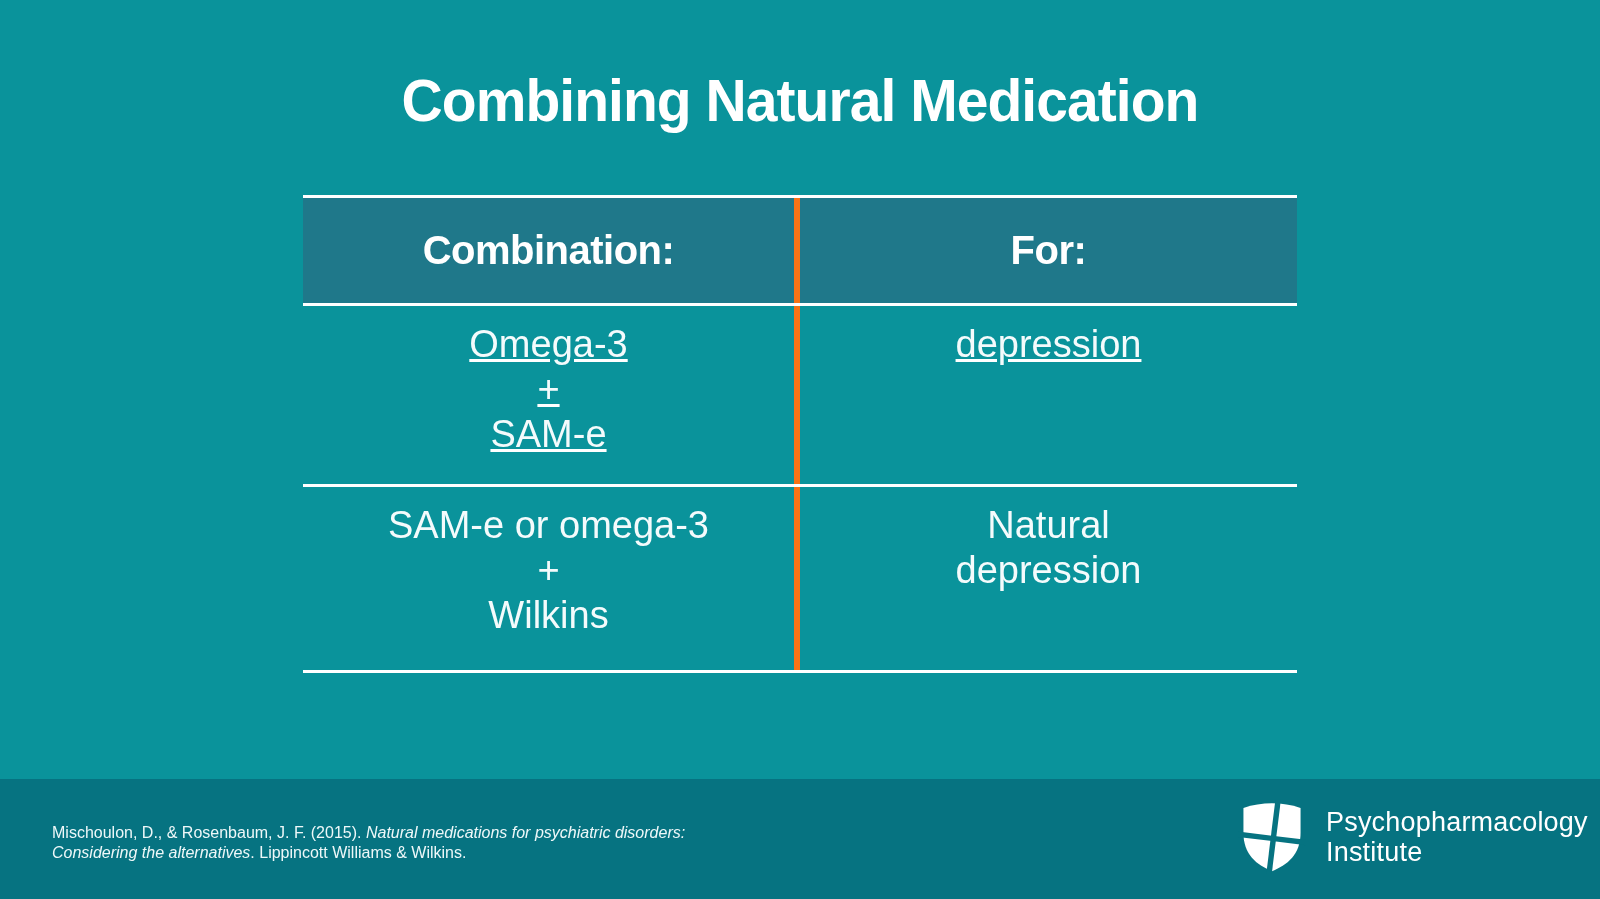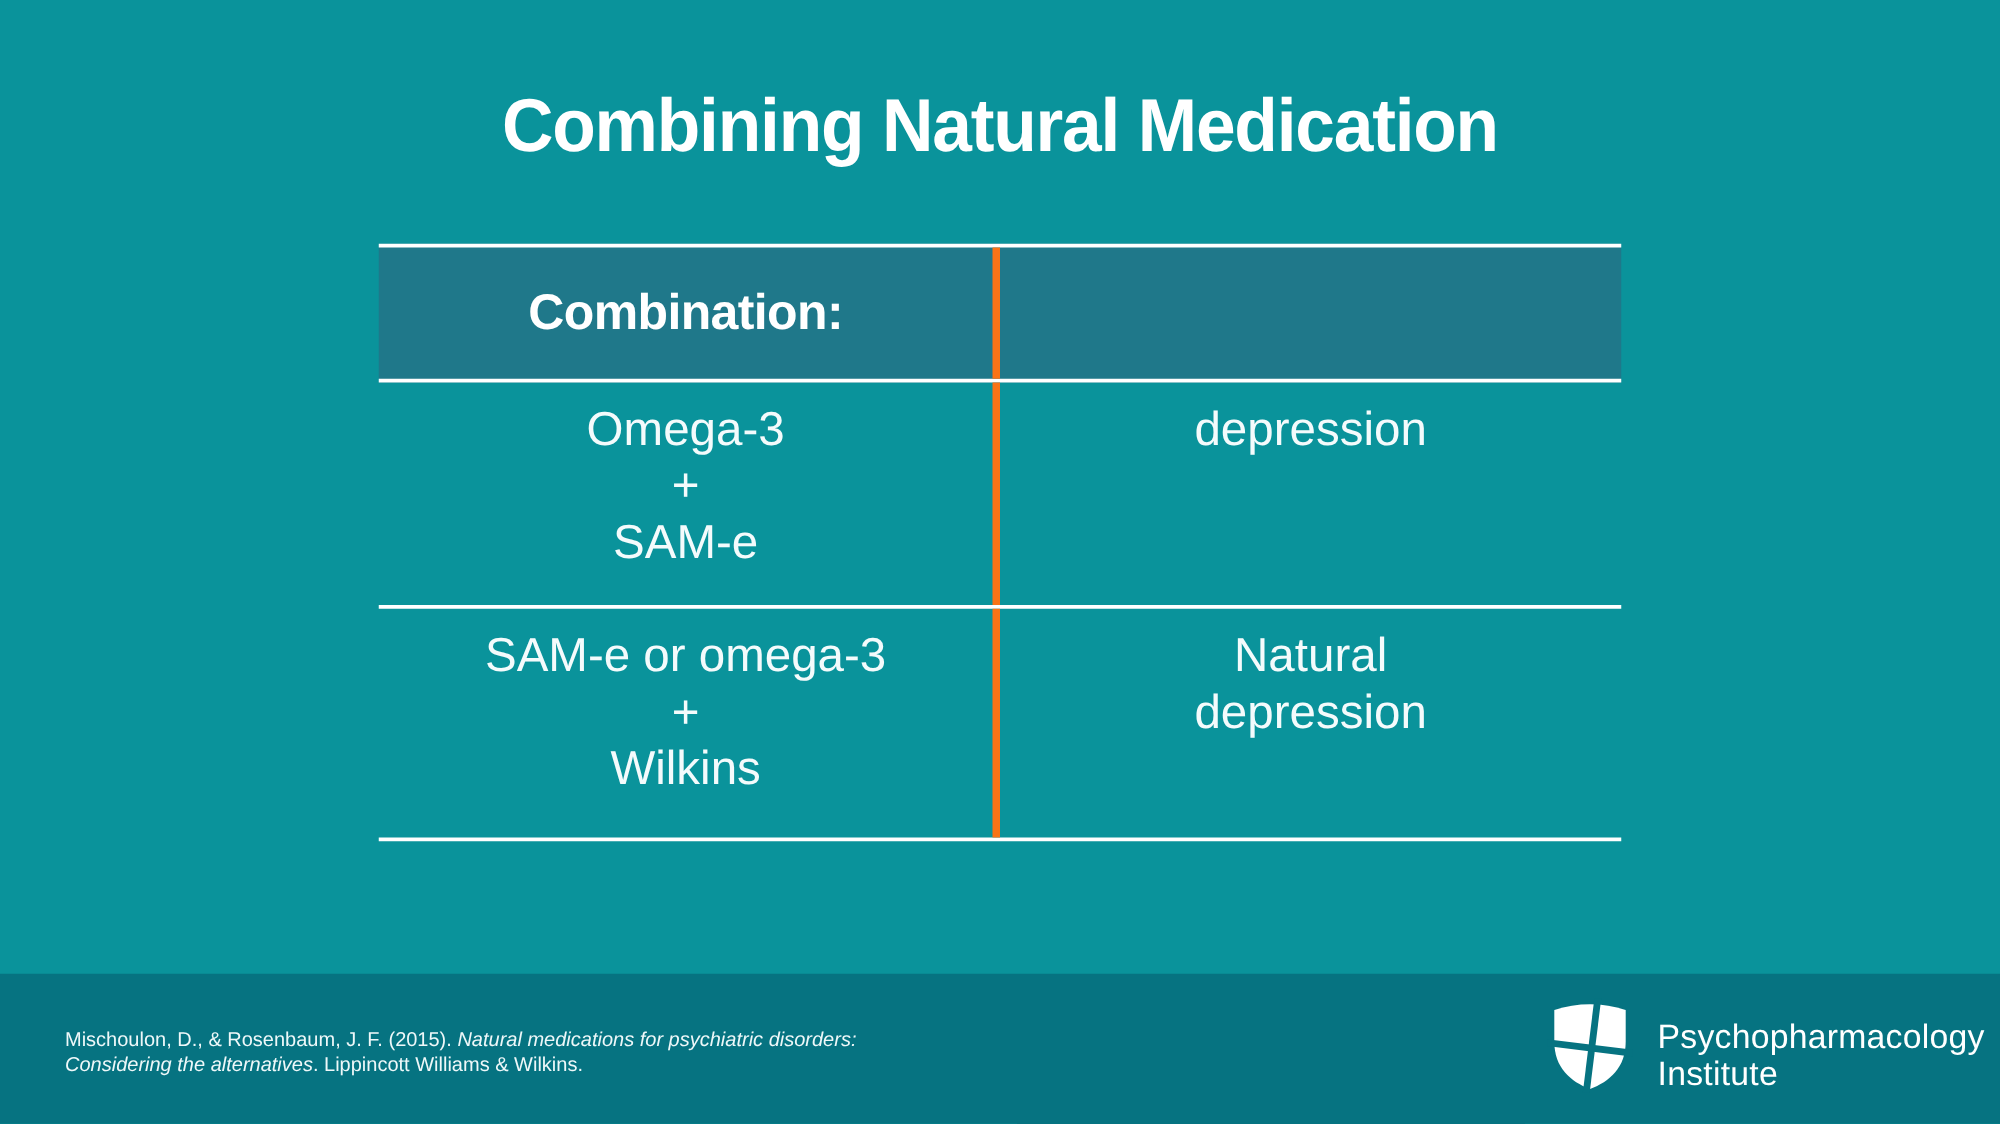--- a/index.html
+++ b/index.html
@@ -50,21 +50,21 @@
   .thead-row .tcell {
     display: flex;
     align-items: center;
     justify-content: center;
     font-size: 40px;
     font-weight: 700;
     letter-spacing: -0.5px;
   }
 
   .tbody-row { border-bottom: 3px solid #ffffff; }
-  .tbody-row.r1 { height: 181px; }
+  .tbody-row.r1 { height: 181px; text-decoration: underline; }
   .tbody-row.r2 { height: 186px; }
   .tbody-row .tcell {
     padding-top: 16px;
     font-size: 38px;
     line-height: 45px;
     font-weight: 400;
     color: #f4fbfc;
   }
 
   
@@ -84,40 +84,41 @@
     line-height: 20px;
     color: #eef8f9;
   }
   .citation i { font-style: italic; }
 
   .brand {
     position: absolute;
     left: 1238px;
     top: 20px;
     display: flex;
-    align-items: flex-end;
+    align-items: center;
     gap: 20px;
   }
   .brand-logo { width: 68px; height: 75px; display: block; }
   .brand-text {
     font-size: 27px;
     line-height: 30px;
     font-weight: 300;
     letter-spacing: 0.2px;
     color: #ffffff;
   }
 </style>
 </head>
 <body>
 
 <div class="slide-title">Combining Natural Medication</div>
 
 <div class="ptable">
   <div class="trow thead-row">
     <div class="tcell first">Combination:</div>
+    <div class="tcell">For:</div>
   </div>
 
   <div class="trow tbody-row r1">
     <div class="tcell first">
       <div>Omega-3</div>
       <div>+</div>
       <div>SAM-e</div>
     </div>
     <div class="tcell">
       <div>depression</div>

